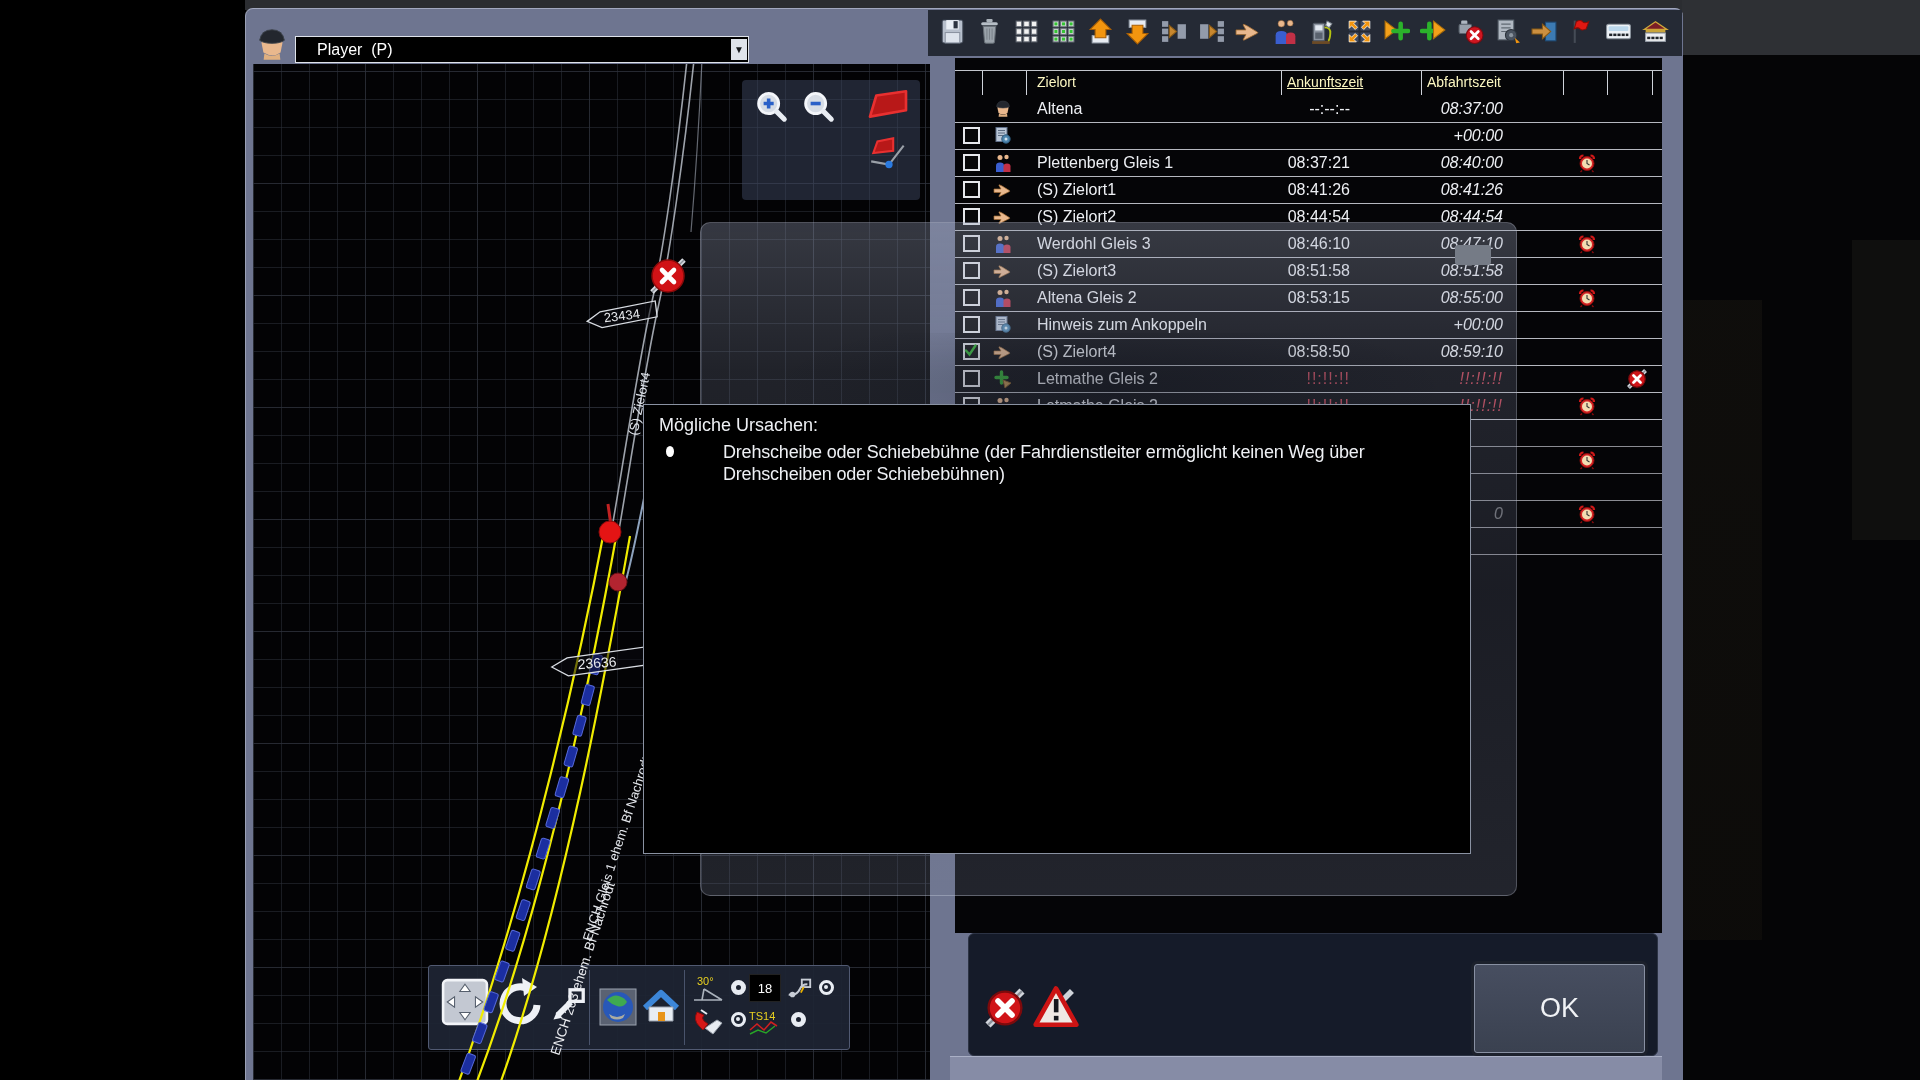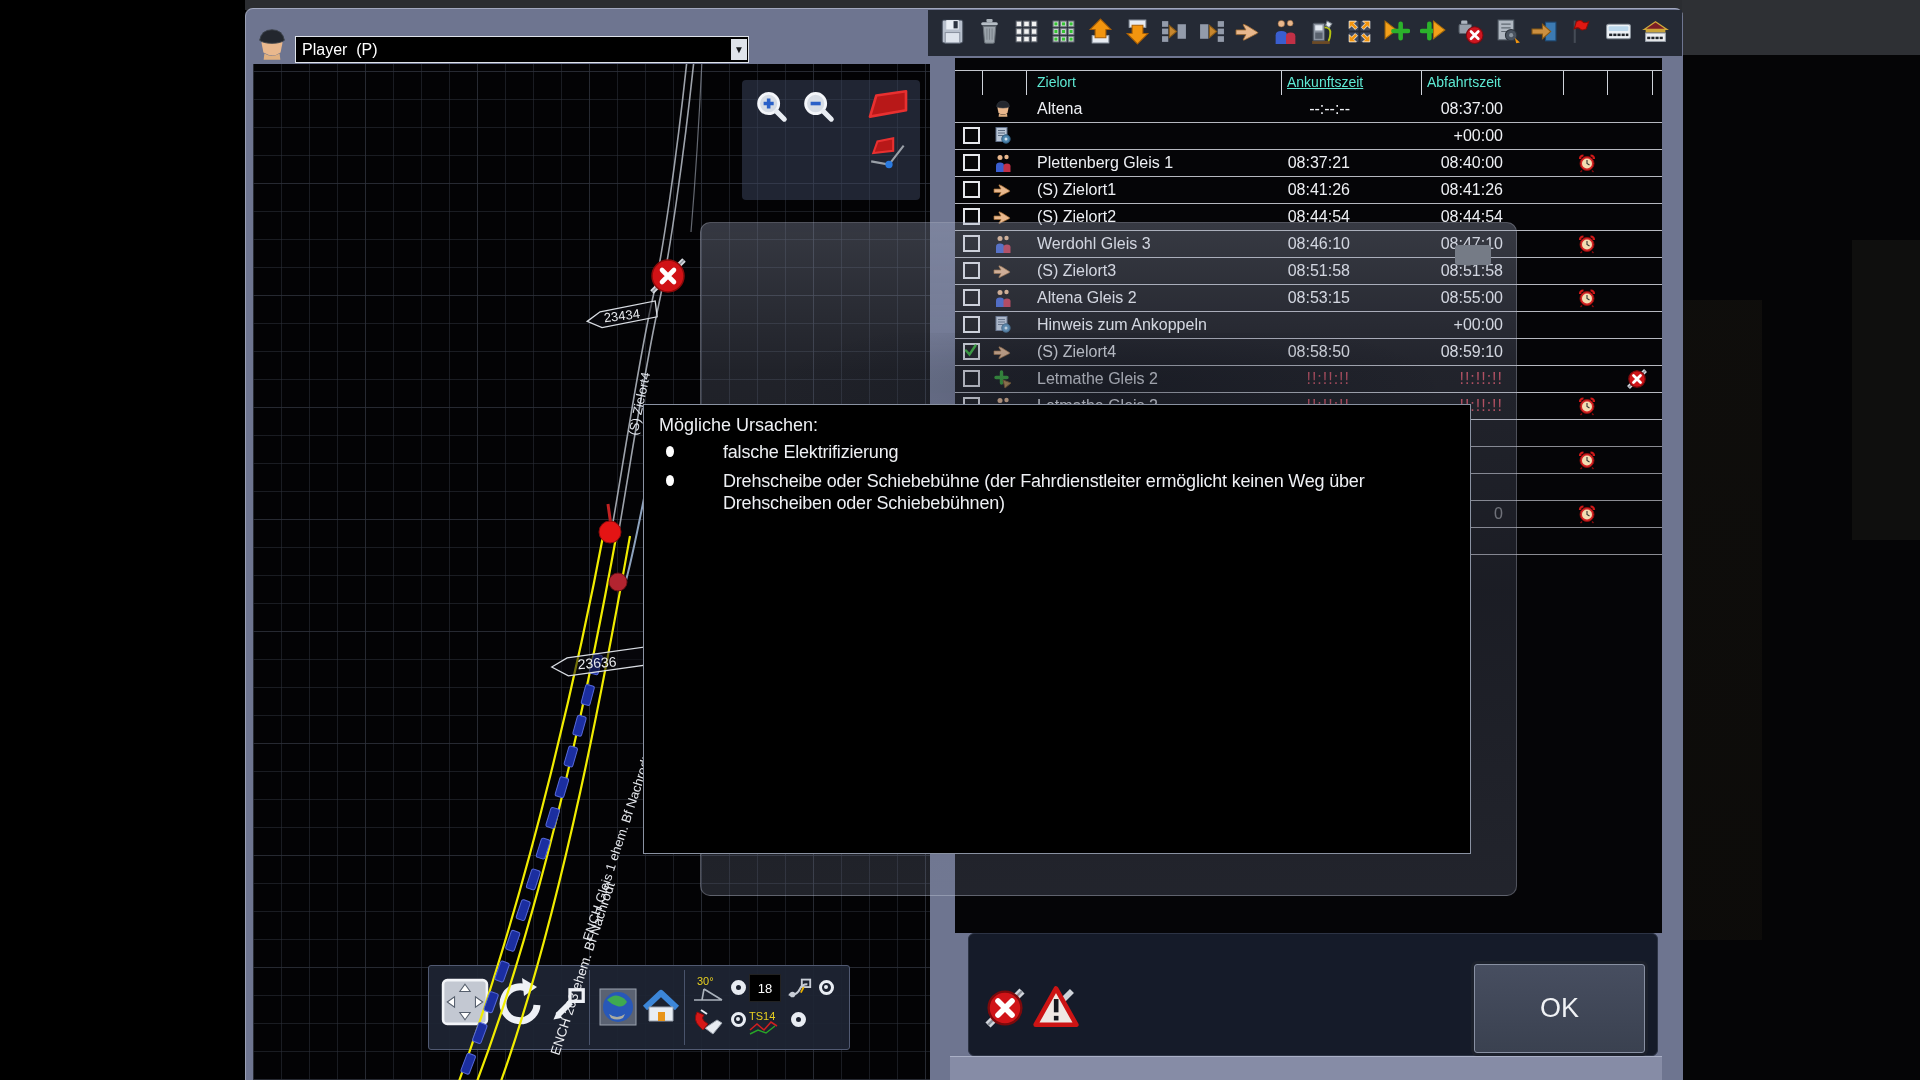--- a/index.html
+++ b/index.html
@@ -14,21 +14,21 @@
   #right-haze1{left:0;top:300px;width:80px;height:640px;background:linear-gradient(180deg,rgba(66,58,40,.16),rgba(40,34,22,.22));}
   #right-haze2{left:170px;top:240px;width:68px;height:300px;background:rgba(110,104,92,.10);}
   #gap-strip{left:1662px;top:55px;width:20px;height:1025px;
      background:linear-gradient(180deg,#63655f 0%,#7e8078 22%,#8e9088 32%,#787a72 36%,#35332a 40%,#1b1913 45%,#0d0c09 58%,#080705 100%);}
   #window{left:245px;top:8px;width:1437px;height:1072px;background:#6e7590;
      border-top:1px solid #a2a8c0;border-left:1px solid #9aa0b5;border-radius:8px 8px 0 0;}
   
   #avatar{left:252px;top:26px;width:40px;height:38px;}
   #dropdown{left:295px;top:36px;width:452px;height:25px;background:#000;
      border:1px solid #dfe3ea;display:flex;align-items:center;}
-  #dropdown .val{flex:1;padding-left:6px;font-size:16px;color:#fff;white-space:pre;}
+  #dropdown .val{flex:1;padding-left:21px;font-size:16px;color:#fff;white-space:pre;}
   #dropdown .arrow{width:16px;height:21px;margin-right:1px;background:#dfe3ea;color:#16181c;
      font-size:10px;display:flex;align-items:center;justify-content:center;}
   #top-toolbar{left:928px;top:10px;width:754px;height:46px;background:#252a35;
      display:flex;align-items:center;padding:0 0 0 10px;box-sizing:border-box;gap:9px;}
   .tbtn{width:28px;height:32px;display:flex;align-items:center;justify-content:center;}
   .tbtn svg{width:27px;height:27px;}
   
   #map{left:253px;top:64px;width:677px;height:1016px;background:#030305;overflow:hidden;
      background-image:
        repeating-linear-gradient(0deg, rgba(44,48,58,.55) 0 1px, transparent 1px 28px),
@@ -44,29 +44,29 @@
      border:1px solid #515a72;border-radius:3px;z-index:3;}
   .sect-div{position:absolute;top:4px;bottom:4px;width:1px;background:#49536b;}
   .radio{position:absolute;width:15px;height:15px;border-radius:50%;border:3.5px solid #e8ecf2;box-sizing:border-box;}
   .radio.thick{border-width:5px;}
   .radio.dot::after{content:"";position:absolute;left:2px;top:2px;width:4px;height:4px;border-radius:50%;background:#e8ecf2;}
   #val18{position:absolute;left:320px;top:8px;width:30px;height:26px;background:#000;color:#fff;
      font-size:13px;display:flex;align-items:center;justify-content:center;border:1px solid #222;}
   
   #table{left:955px;top:58px;width:707px;height:875px;background:#050507;}
   #table .hline{position:absolute;left:0;width:707px;height:1px;background:rgba(222,225,232,.88);top:12px;}
-  .th{position:absolute;top:16px;font-size:14px;color:#5eead4;}
+  .th{position:absolute;top:16px;font-size:14px;color:#fef9c3;}
   .tick{position:absolute;top:13px;height:24px;width:1px;background:#cfd3da;}
   #rows{position:absolute;left:0;top:38px;width:707px;border-top:0;}
   .row{position:relative;height:26px;border-bottom:1px solid rgba(222,225,232,.82);}
   .row.ghost{border-bottom:1px solid rgba(222,225,232,.62);}
   .cell{position:absolute;top:0;height:26px;line-height:26px;font-size:16px;color:#eef0f4;}
   .c-ziel{left:82px;}
   .c-ank{left:250px;width:145px;text-align:right;}
-  .c-abf{left:403px;width:145px;text-align:right;}
+  .c-abf{left:403px;width:145px;text-align:right;font-style:italic;}
   .invalid .c-ank,.invalid .c-abf{color:#c04050;letter-spacing:1px;}
   .ghost .c-abf{opacity:.45;}
   .cb{position:absolute;left:8px;top:4px;width:17px;height:17px;border:2px solid #e6e8ec;
       background:rgba(12,12,14,.3);box-sizing:border-box;}
   .cb svg{position:absolute;left:-2px;top:-3px;width:16px;height:16px;}
   .ric{position:absolute;left:38px;top:3px;width:20px;height:20px;}
   .ric svg{width:20px;height:20px;}
   .clock{position:absolute;left:622px;top:3px;width:20px;height:20px;}
   .redx{position:absolute;left:671px;top:2px;width:22px;height:22px;}
   
@@ -694,24 +694,20 @@
 </div>
 
 <div class="abs" id="frost"></div>
 <div class="abs" id="frost-thumb"></div>
 
 <div class="abs" id="msgbox">
   <div id="msg-sub">Mögliche Ursachen:</div>
   <div id="causes">
       <div class="cause">
         <span class="bullet"></span>
-        <span class="txt">falsche Elektrifizierung</span>
-      </div>
-      <div class="cause">
-        <span class="bullet"></span>
         <span class="txt">Drehscheibe oder Schiebebühne (der Fahrdienstleiter ermöglicht keinen Weg über Drehscheiben oder Schiebebühnen)</span>
       </div>
     </div>
 </div>
 
 <div class="abs" id="bottom-frame"></div>
 <div class="abs" id="bottom-panel">
   <div id="dlg-err">
     <svg viewBox="0 0 22 22" width="44" height="44">
         <line x1="2.5" y1="19.5" x2="19.5" y2="2.5" stroke="#d2d6dc" stroke-width="3.6"></line>

